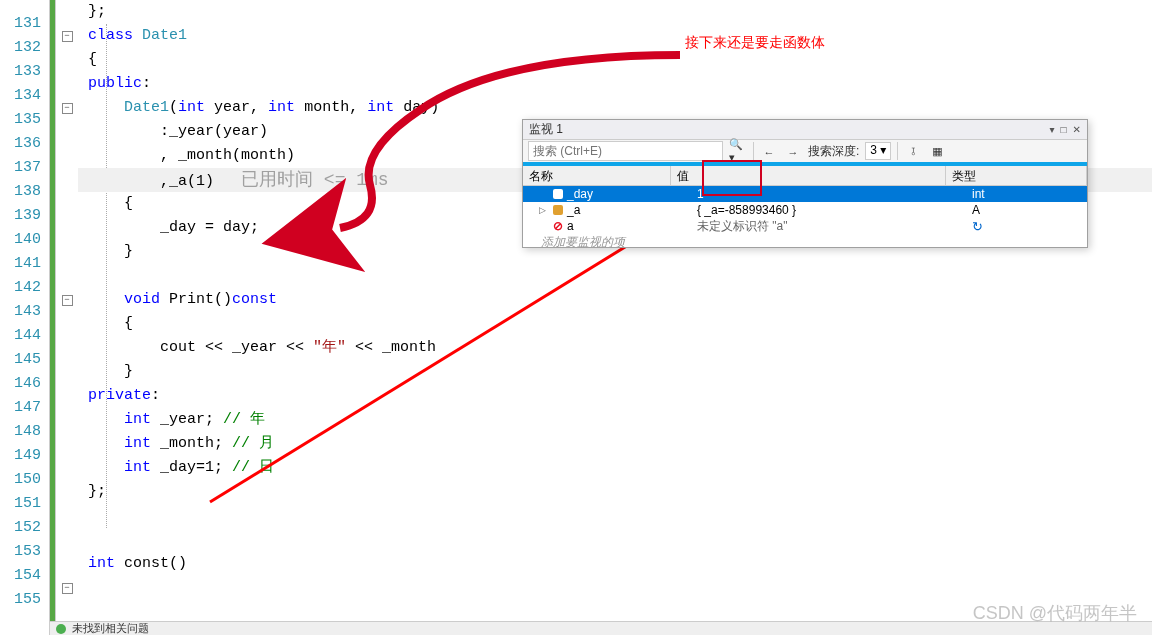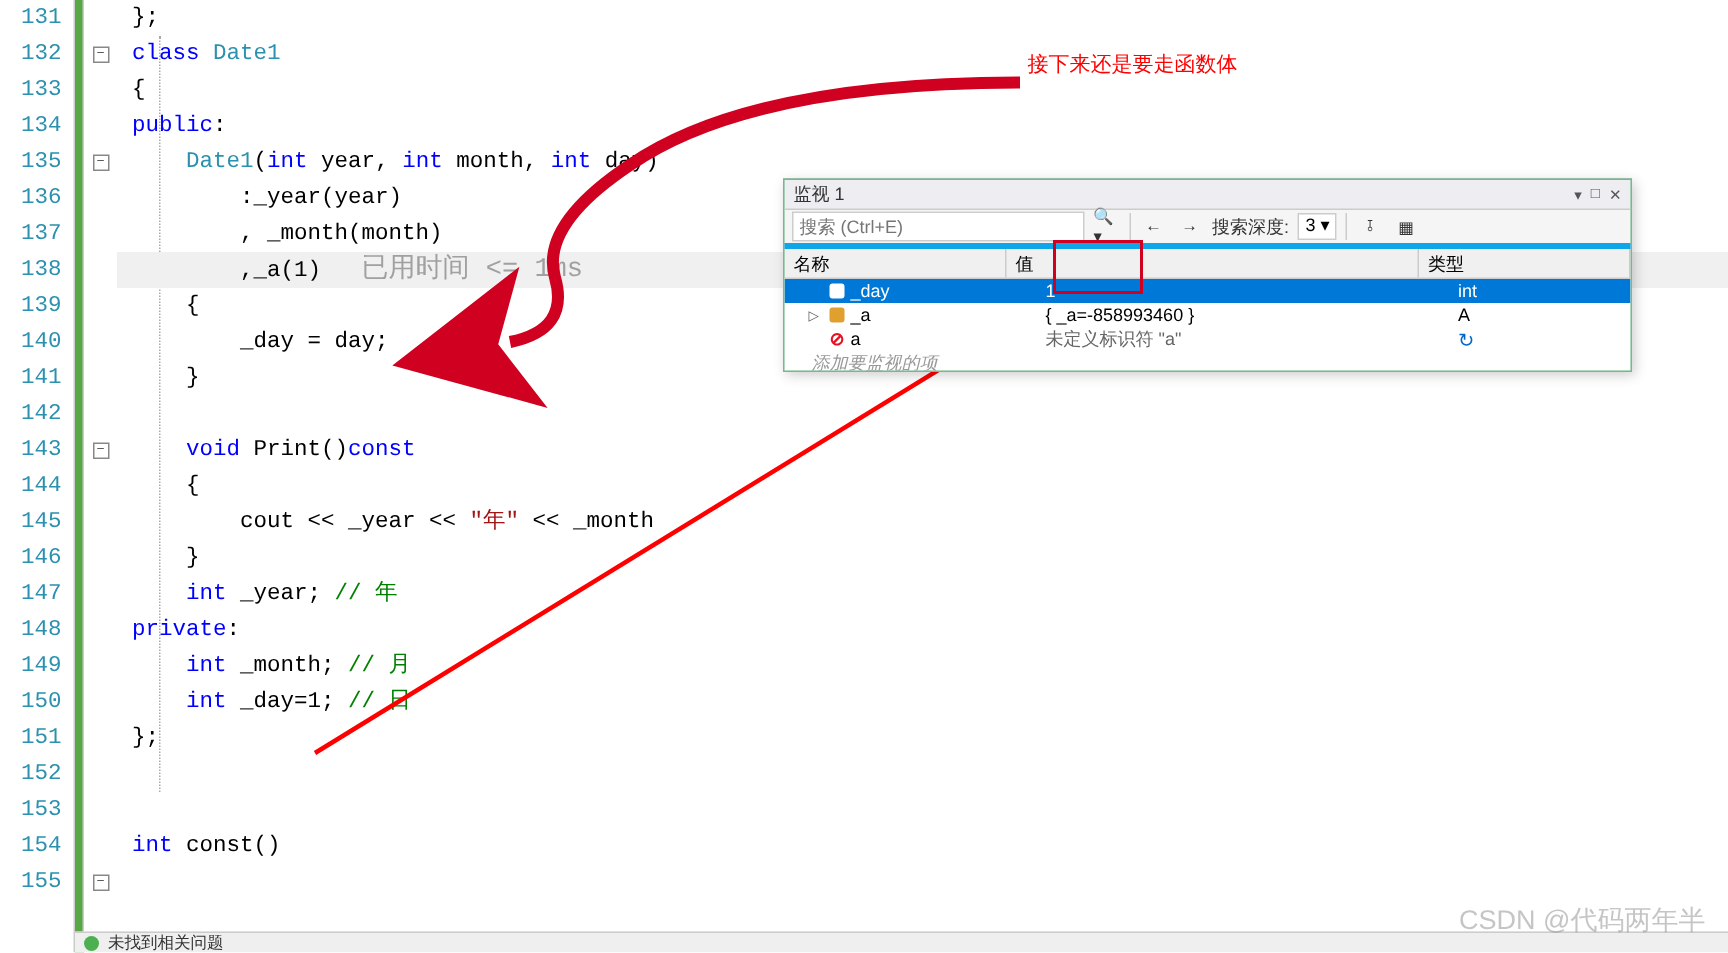--- a/index.html
+++ b/index.html
@@ -19,21 +19,21 @@
     }
     .gutter {
       width: 50px;
       background: #ffffff;
       text-align: right;
       padding-right: 8px;
       color: #2b91af;
       font-size: 15px;
       line-height: 24px;
       border-right: 1px solid #ccc;
-      padding-top: 0px;
+      padding-top: 12px;
     }
     .gutter-line { height: 24px; }
     .margin-band {
       width: 6px;
       background: #57a845;
       border-right: 1px solid #ccc;
     }
     .fold-gutter {
       width: 22px;
       background: #ffffff;
@@ -302,22 +302,22 @@
     <div class="code-line">        <span>, _month(month)</span></div>
     <div class="code-line current">        <span>,_a(1)</span>   <span class="hint">已用时间 &lt;= 1ms</span></div>
     <div class="code-line">    <span>{</span></div>
     <div class="code-line">        <span>_day = day;</span></div>
     <div class="code-line">    <span>}</span></div>
     <div class="code-line"></div>
     <div class="code-line">    <span class="kw">void</span> <span>Print()</span><span class="kw">const</span></div>
     <div class="code-line">    <span>{</span></div>
     <div class="code-line">        <span>cout &lt;&lt; _year &lt;&lt; </span><span class="str">"年"</span><span> &lt;&lt; _month</span></div>
     <div class="code-line">    <span>}</span></div>
+    <div class="code-line"><span class="kw">private</span>:</div>
     <div class="code-line">    <span class="kw">int</span> <span>_year;</span> <span class="cmt">// 年</span></div>
-    <div class="code-line"><span class="kw">private</span>:</div>
     <div class="code-line">    <span class="kw">int</span> <span>_month;</span> <span class="cmt">// 月</span></div>
     <div class="code-line">    <span class="kw">int</span> <span>_day=1;</span> <span class="cmt">// 日</span></div>
     <div class="code-line"><span>};</span></div>
     <div class="code-line"></div>
     <div class="code-line"></div>
     <div class="code-line"><span class="kw">int</span> <span>const()</span></div>
   </div>
 </div>
 
 <div class="annotation" style="left:685px; top:34px;">接下来还是要走函数体</div>

